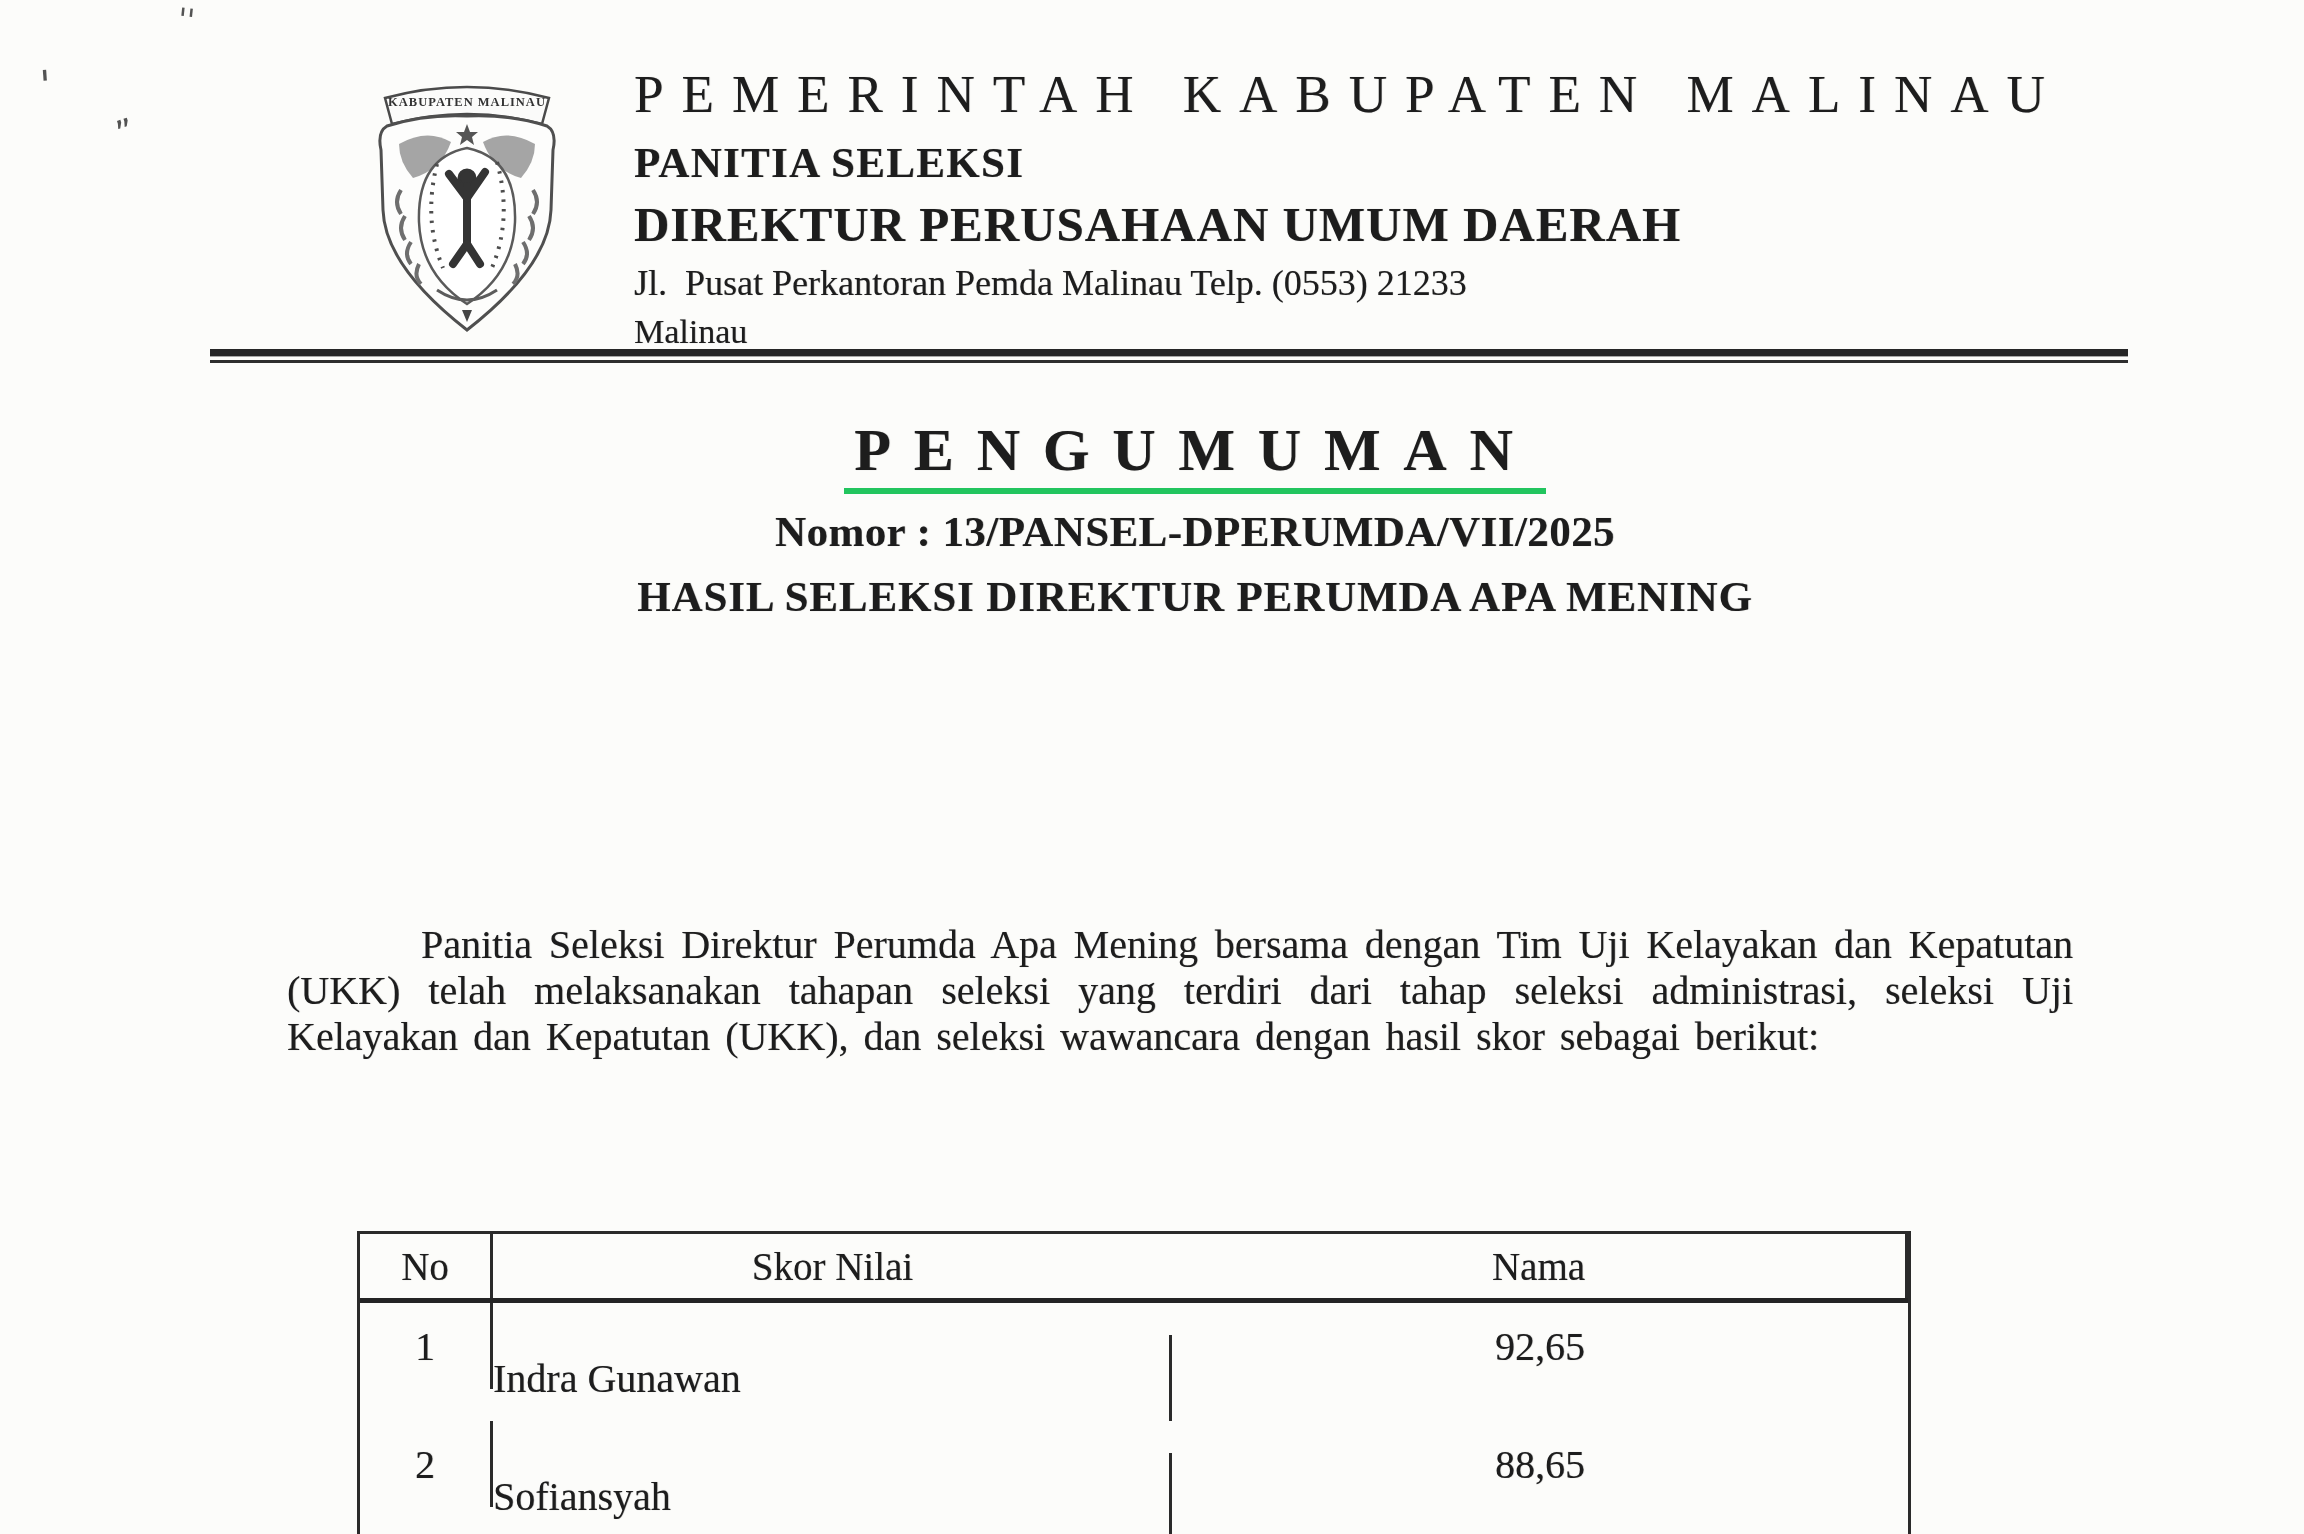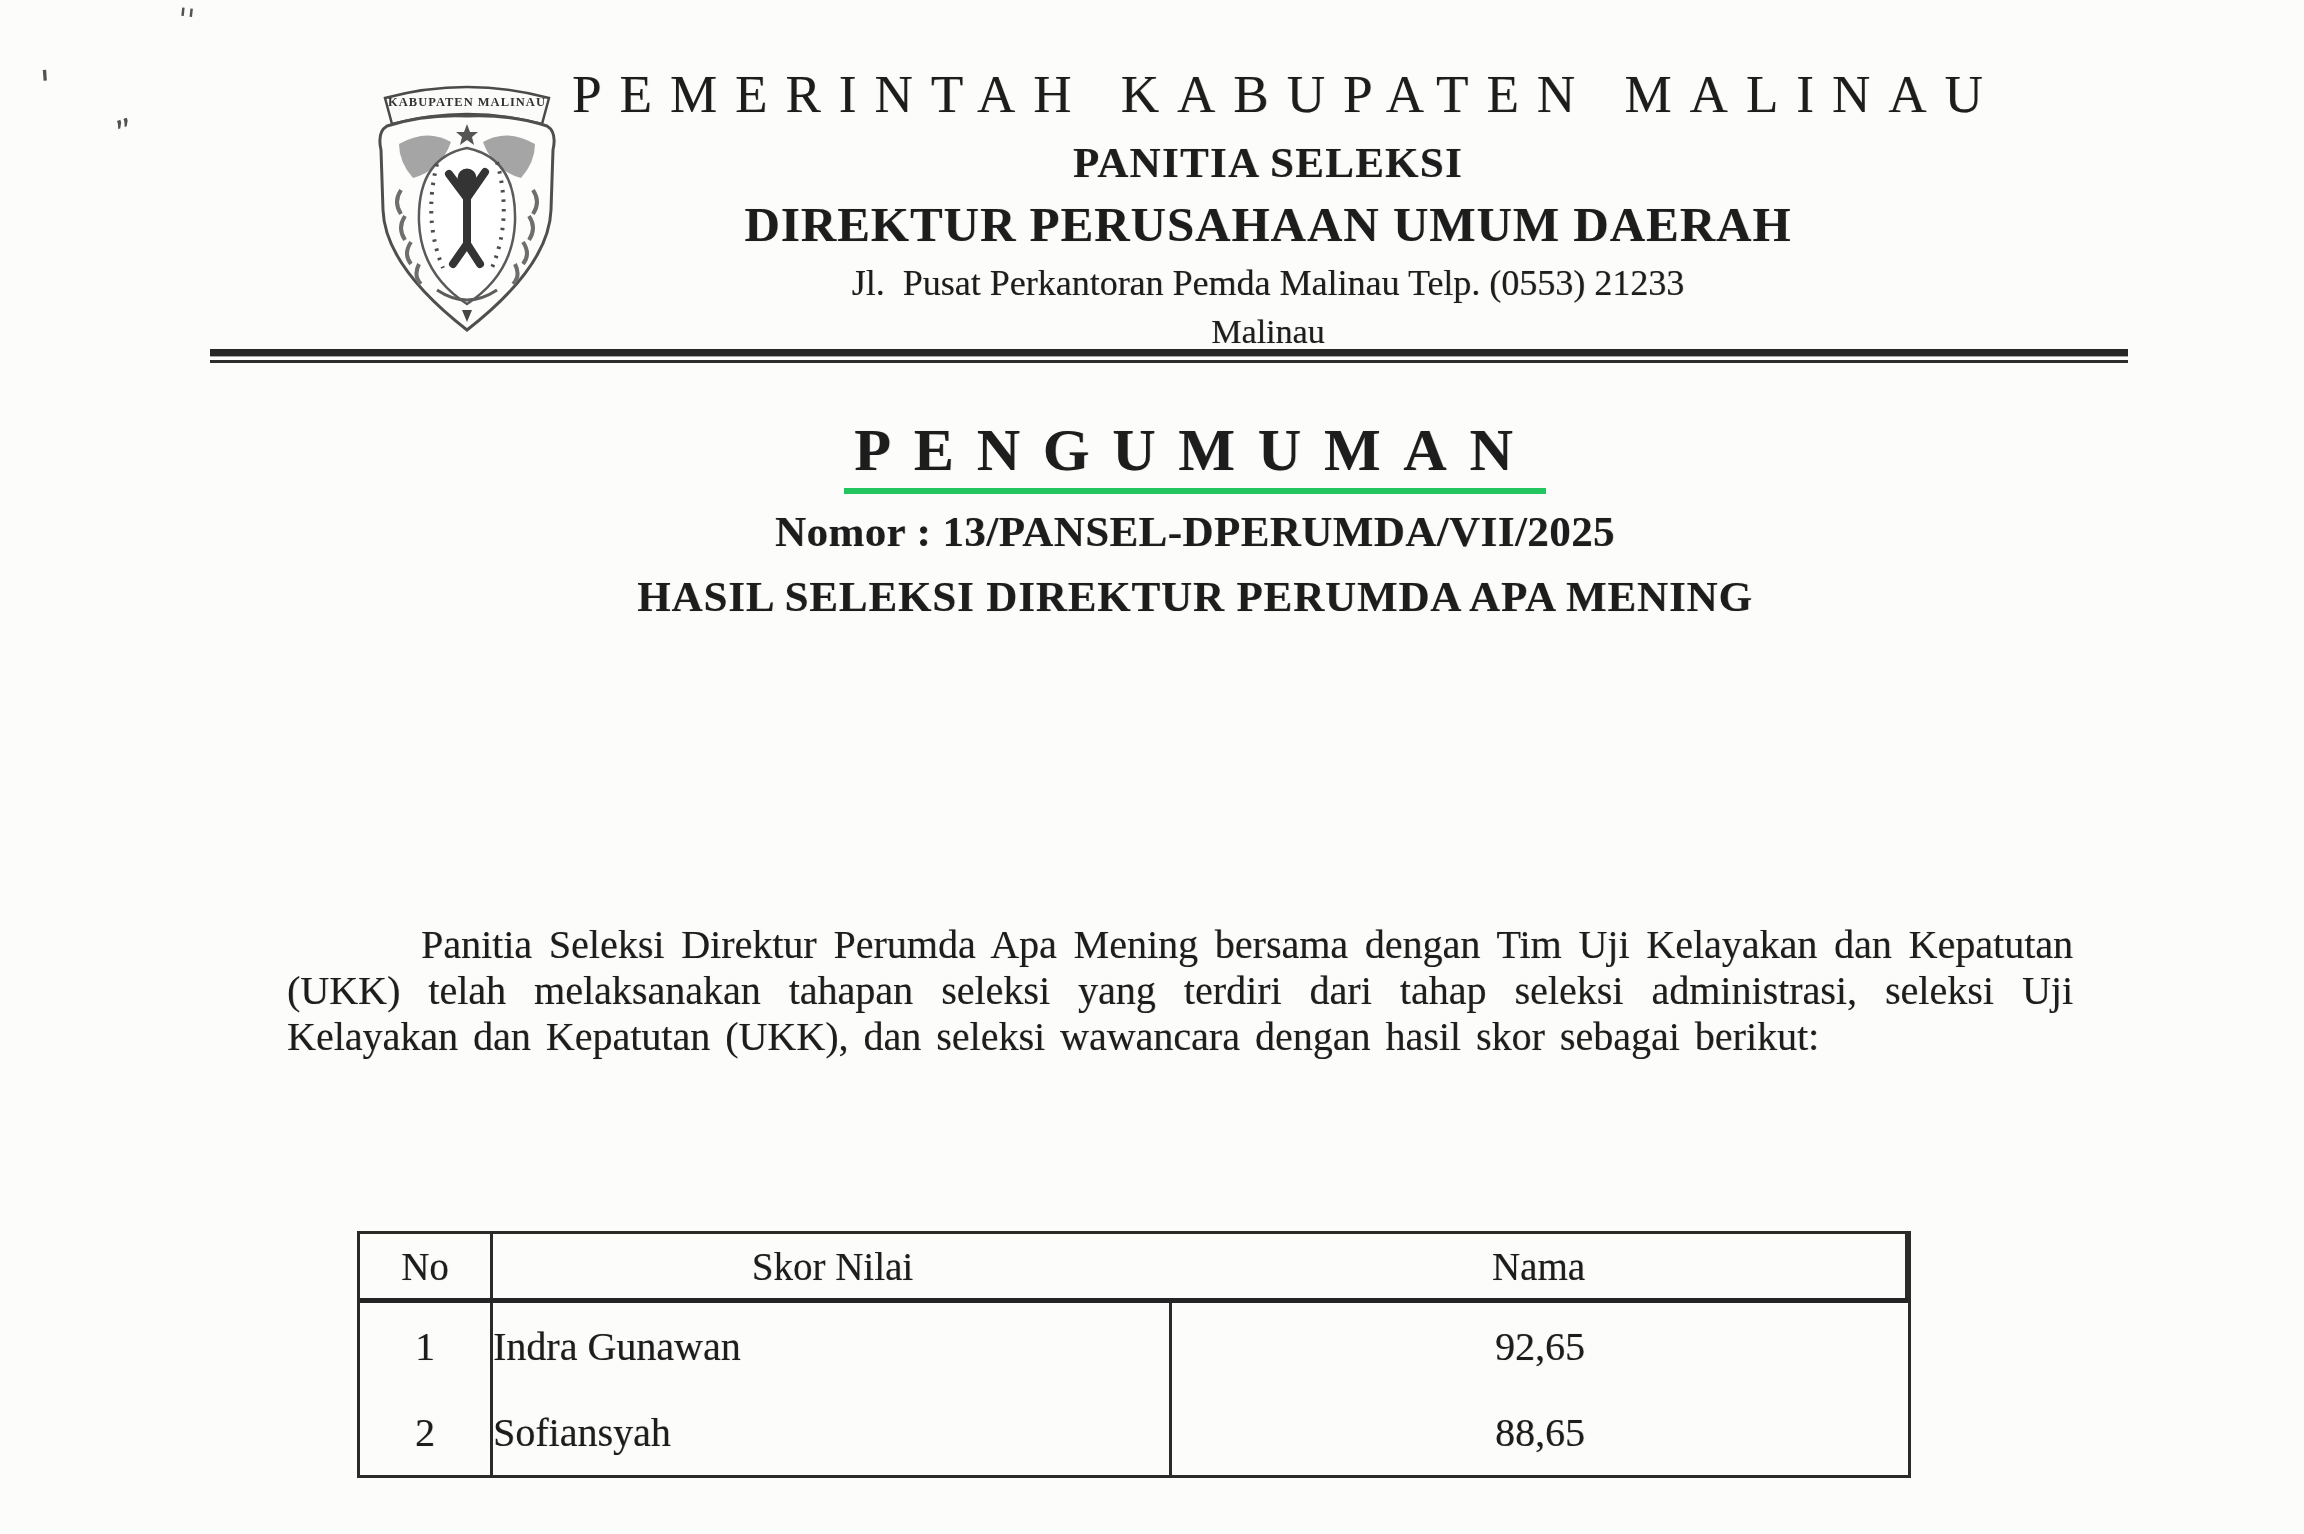--- a/index.html
+++ b/index.html
@@ -17,22 +17,22 @@
   .speck{position:absolute;color:#2a2a2a;opacity:.8;font-family:"DejaVu Sans",sans-serif;}
   .speck-1{left:178px;top:2px;font-size:30px;transform:rotate(6deg);}
   .speck-2{left:40px;top:62px;font-size:40px;transform:rotate(-4deg);}
   .speck-3{left:110px;top:92px;font-size:34px;transform:rotate(-18deg);}
 
   
   .crest{position:absolute;left:366px;top:58px;width:202px;height:280px;}
 
   
   .letterhead{
-    position:absolute;left:572px;top:54px;width:1392px;
-    text-align:center;line-height:1;
+    position:absolute;left:634px;top:54px;width:1392px;
+    line-height:1;
   }
   .lh-line1{font-size:53px;letter-spacing:0.34em;font-weight:400;margin:14px 0 0 0;white-space:nowrap;}
   .lh-line2{font-size:43px;font-weight:bold;letter-spacing:0.03em;margin:20px 0 0 0;}
   .lh-line3{font-size:49px;font-weight:bold;letter-spacing:0.02em;margin:16px 0 0 0;white-space:nowrap;}
   .lh-line4{font-size:36px;margin:16px 0 0 0;white-space:nowrap;}
   .lh-line5{font-size:34px;margin:14px 0 0 0;}
 
   
   .rule{position:absolute;left:210px;top:349px;width:1918px;}
   .rule .thick{height:7px;background:#262626;box-shadow:0 1px 0 rgba(40,40,40,.4);}
@@ -66,21 +66,21 @@
     font-size:40px;
   }
   .t-row{display:grid;grid-template-columns:133px 679px 736px;}
   .t-head{border-bottom:5px solid #242424;}
   .t-head .t-cell{height:64px;font-size:39px;}
   .t-cell{
     display:flex;align-items:center;justify-content:center;
     height:88px;
   }
   .t-cell.col-no,.t-cell.col-nama{border-right:3px solid #2a2a2a;}
-  .t-cell.left{justify-content:flex-start;}
+  .t-cell.left{justify-content:flex-start;margin-top:32px;}
   .t-body-row .t-cell{height:86px;}
 </style>
 </head>
 <body>
 
 <div class="page">
 
   <span class="speck speck-1">''</span>
   <span class="speck speck-2">'</span>
   <span class="speck speck-3">„</span>

